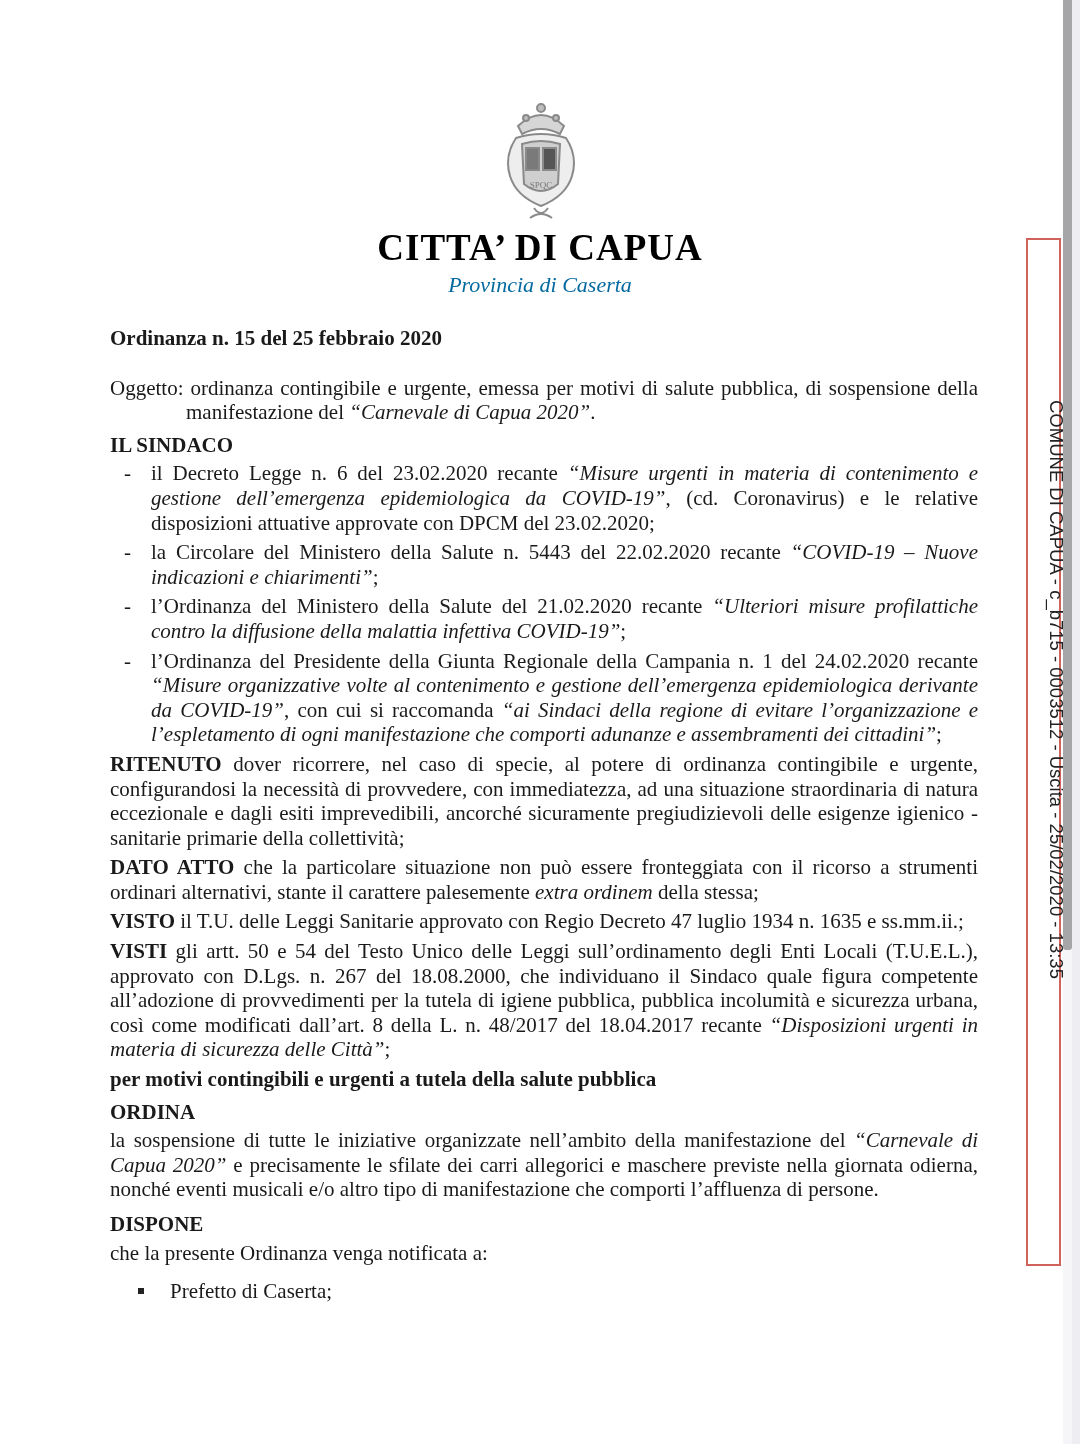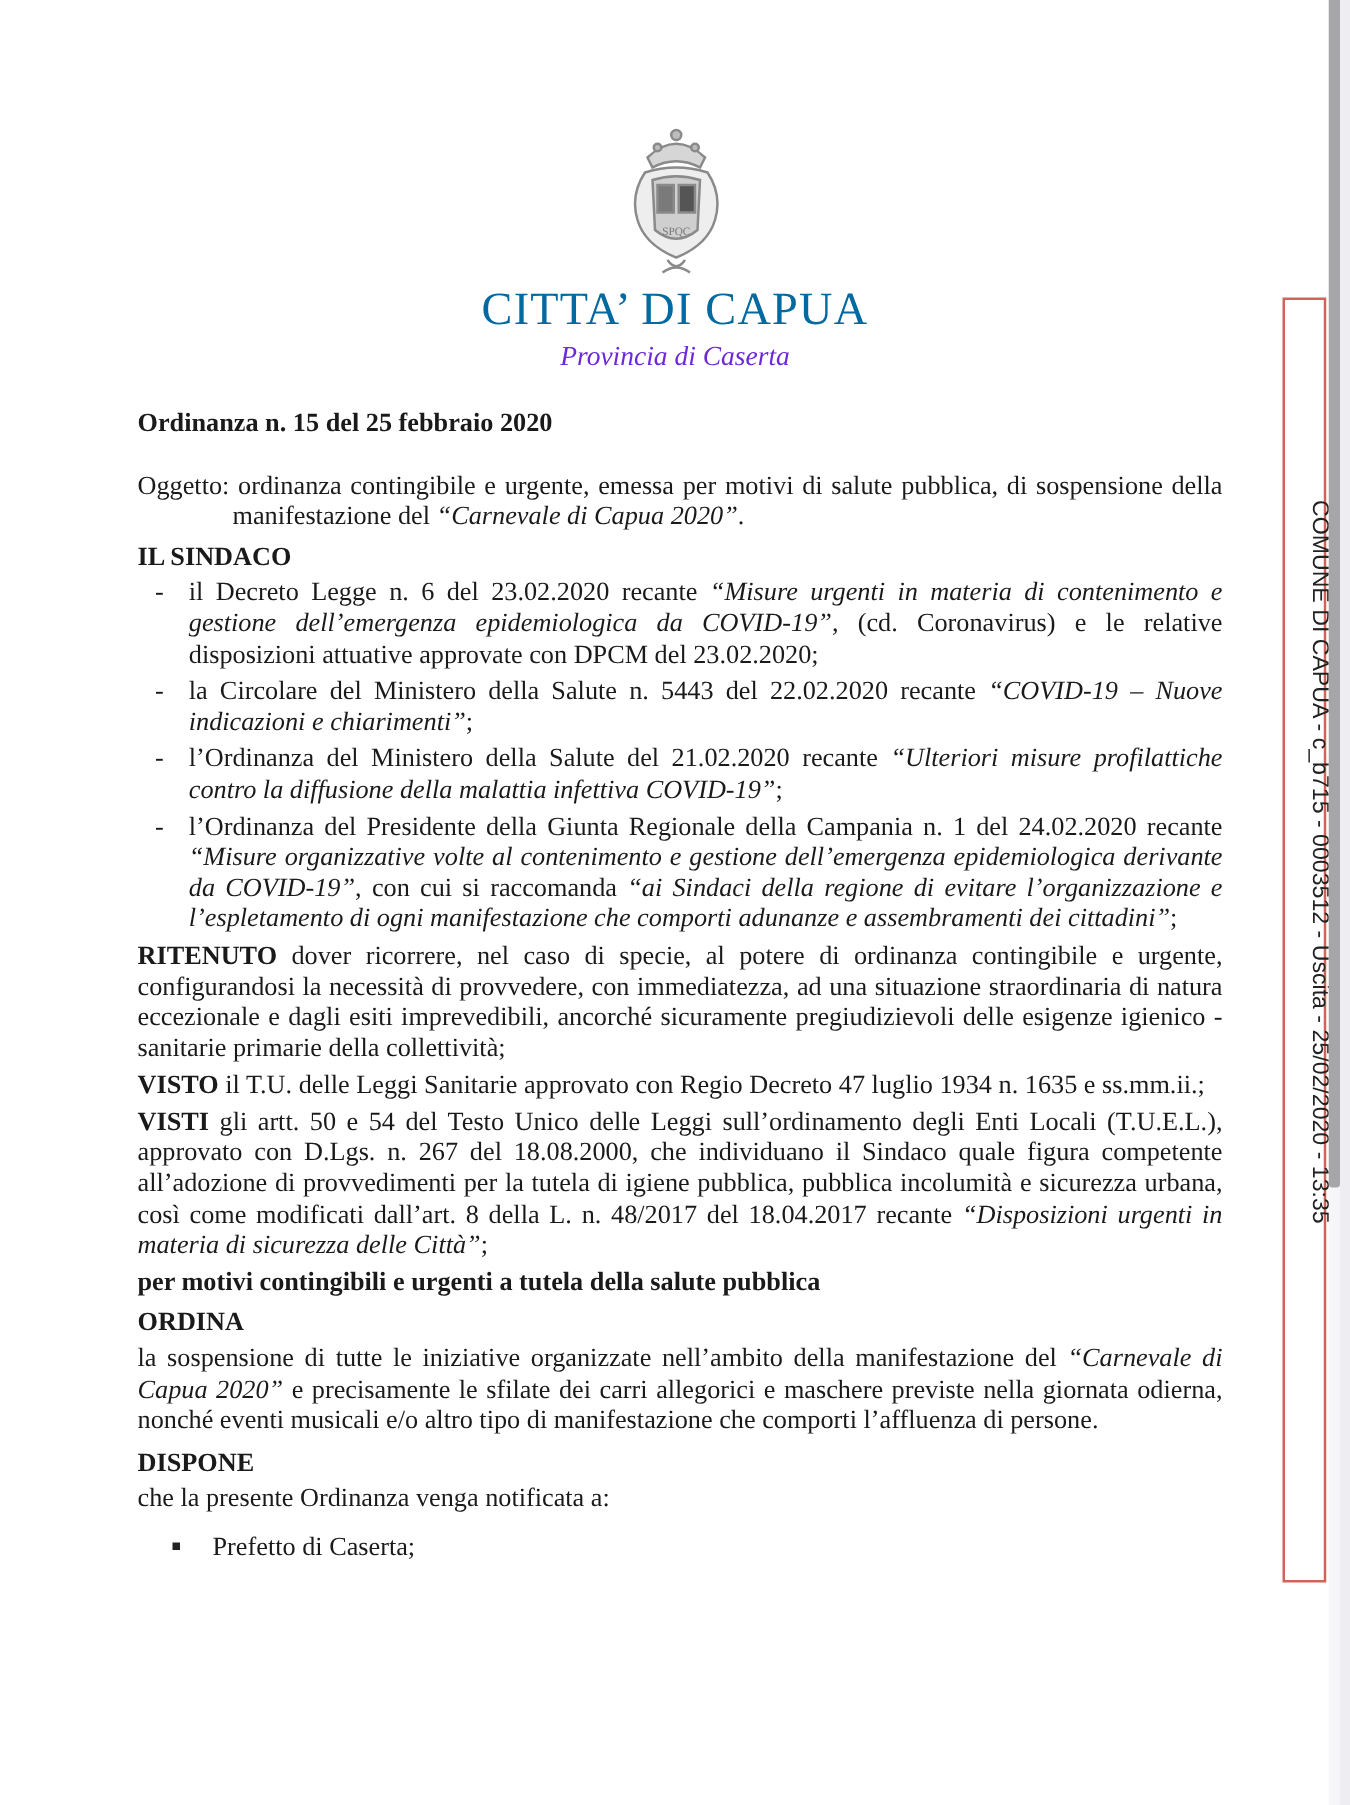--- a/index.html
+++ b/index.html
@@ -8,22 +8,22 @@
     background: #ffffff; position: relative;
     font-family: "Liberation Serif", "DejaVu Serif", serif;
     color: #1a1a1a;
   }
   .page { position: absolute; left: 0; top: 16px; width: 1020px; height: 1444px; background: #fff; }
   .right-gutter { position: absolute; left: 1072px; top: 0; width: 8px; height: 1444px; background: #eeeef2; }
   .scroll-track { position: absolute; left: 1063px; top: 0; width: 9px; height: 1444px; background: #f6f6f8; }
   .scroll-thumb { position: absolute; left: 1063px; top: 0; width: 9px; height: 950px; background: #a6a6a8; border-radius: 0 0 3px 3px; }
 
   .crest { position: absolute; left: 496px; top: 80px; width: 90px; height: 132px; }
-  .title { position: absolute; left: 0; width: 1080px; text-align: center; top: 210px; font-size: 37px; letter-spacing: 1px; color: #0369a1; }
-  .subtitle { position: absolute; left: 0; width: 1080px; text-align: center; top: 256px; font-size: 22px; font-style: italic; color: #6d28d9; }
+  .title { position: absolute; left: 0; width: 1080px; text-align: center; top: 210px; font-size: 37px; letter-spacing: 1px; color: #000000; font-weight: bold; }
+  .subtitle { position: absolute; left: 0; width: 1080px; text-align: center; top: 256px; font-size: 22px; font-style: italic; color: #0369a1; }
 
   .doc { position: absolute; left: 110px; width: 868px; top: 310px; font-size: 21px; line-height: 24.6px; }
   .doc p { margin: 0; text-align: justify; }
   .ordinance-no { font-weight: bold; margin-bottom: 25px !important; }
   .subject { padding-left: 76px; text-indent: -76px; }
   .heading { text-align: right; font-weight: bold; margin: 8px 0 4px 0 !important; }
   .visti-label { font-weight: bold; margin-left: 2px !important; }
   .visti-list { list-style: none; margin: 4px 0 0 0; padding: 0; }
   .visti-list li { position: relative; padding-left: 41px; margin-bottom: 5px; text-align: justify; }
   .visti-list li .dash { position: absolute; left: 14px; top: 0; }
@@ -78,20 +78,21 @@
 
     <ul class="visti-list">
       <li><span class="dash">-</span><span>il Decreto Legge n. 6 del 23.02.2020 recante </span><i>“Misure urgenti in materia di contenimento e gestione dell’emergenza epidemiologica da COVID-19”</i><span>, (cd. Coronavirus) e le relative disposizioni attuative approvate con DPCM del 23.02.2020;</span></li>
       <li><span class="dash">-</span><span>la Circolare del Ministero della Salute n. 5443 del 22.02.2020 recante </span><i>“COVID-19 – Nuove indicazioni e chiarimenti”</i><span>;</span></li>
       <li><span class="dash">-</span><span>l’Ordinanza del Ministero della Salute del 21.02.2020 recante </span><i>“Ulteriori misure profilattiche contro la diffusione della malattia infettiva COVID-19”</i><span>;</span></li>
       <li><span class="dash">-</span><span>l’Ordinanza del Presidente della Giunta Regionale della Campania n. 1 del 24.02.2020 recante </span><i>“Misure organizzative volte al contenimento e gestione dell’emergenza epidemiologica derivante da COVID-19”</i><span>, con cui si raccomanda </span><i>“ai Sindaci della regione di evitare l’organizzazione e l’espletamento di ogni manifestazione che comporti adunanze e assembramenti dei cittadini”</i><span>;</span></li>
     </ul>
 
     <p class="para"><span class="kw">RITENUTO</span><span> dover ricorrere, nel caso di specie, al potere di ordinanza contingibile e urgente, configurandosi la necessità di provvedere, con immediatezza, ad una situazione straordinaria di natura eccezionale e dagli esiti imprevedibili, ancorché sicuramente pregiudizievoli delle esigenze igienico - sanitarie primarie della collettività;</span></p>
 
+    <p class="para"><span class="kw">DATO ATTO</span><span> che la particolare situazione non può essere fronteggiata con il ricorso a strumenti ordinari alternativi, stante il carattere palesemente </span><i>extra ordinem</i><span> della stessa;</span></p>
 
     <p class="para"><span class="kw">VISTO</span><span> il T.U. delle Leggi Sanitarie approvato con Regio Decreto 47 luglio 1934 n. 1635 e ss.mm.ii.;</span></p>
 
     <p class="para"><span class="kw">VISTI</span><span> gli artt. 50 e 54 del Testo Unico delle Leggi sull’ordinamento degli Enti Locali (T.U.E.L.), approvato con D.Lgs. n. 267 del 18.08.2000, che individuano il Sindaco quale figura competente all’adozione di provvedimenti per la tutela di igiene pubblica, pubblica incolumità e sicurezza urbana, così come modificati dall’art. 8 della L. n. 48/2017 del 18.04.2017 recante </span><i>“Disposizioni urgenti in materia di sicurezza delle Città”</i><span>;</span></p>
 
     <p class="para kw" style="margin-top:7px">per motivi contingibili e urgenti a tutela della salute pubblica</p>
 
     <p class="heading">ORDINA</p>
 
     <p><span>la sospensione di tutte le iniziative organizzate nell’ambito della manifestazione del </span><i>“Carnevale di Capua 2020”</i><span> e precisamente le sfilate dei carri allegorici e maschere previste nella giornata odierna, nonché eventi musicali e/o altro tipo di manifestazione che comporti l’affluenza di persone.</span></p>

